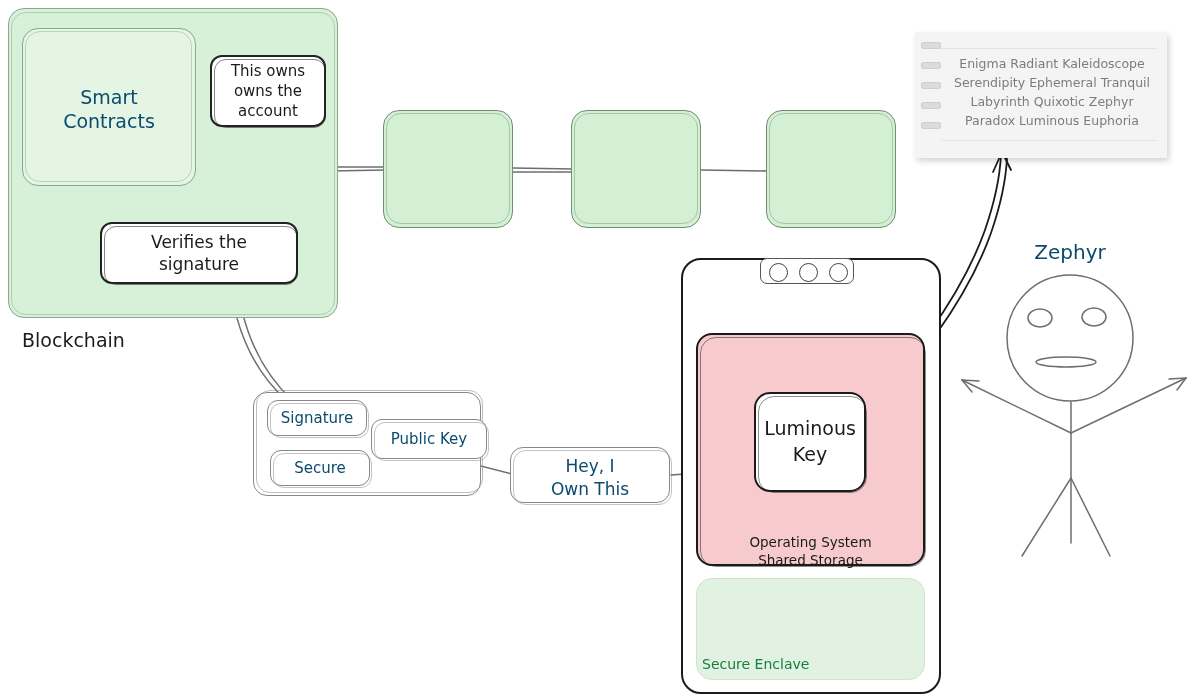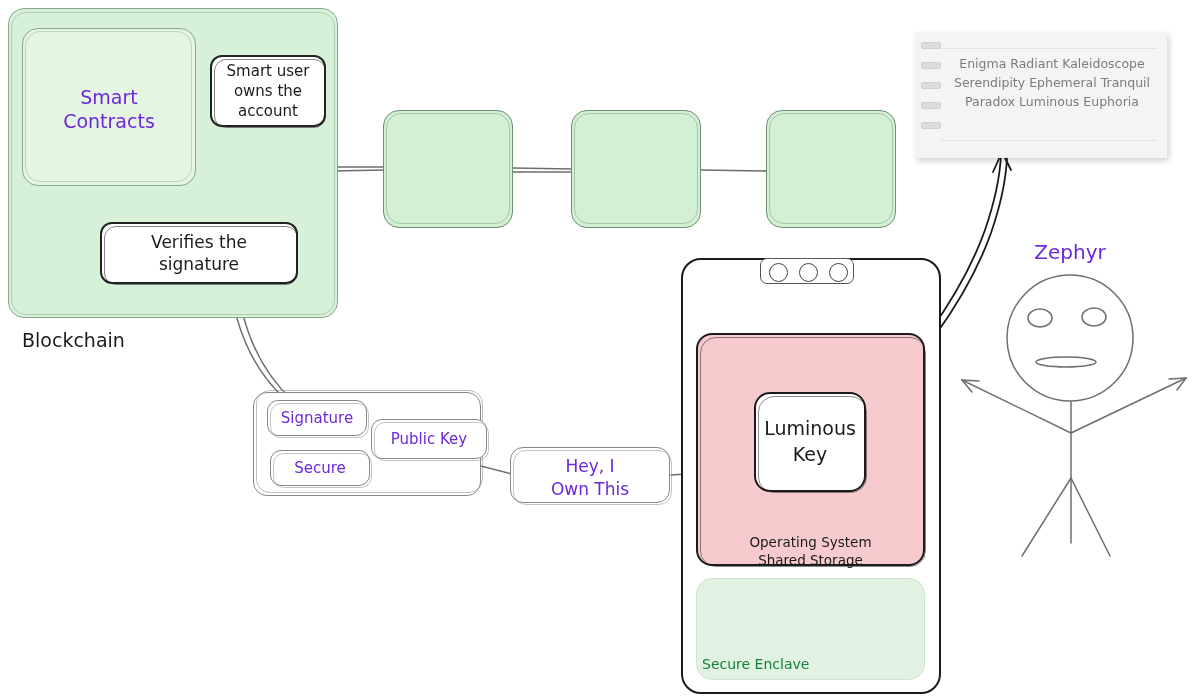--- a/index.html
+++ b/index.html
@@ -9,21 +9,21 @@
   }
   #canvas{position:absolute;left:0;top:0;width:1200px;height:698px;}
   .layer{position:absolute;left:0;top:0;width:1200px;height:698px;}
   svg.layer{pointer-events:none;}
 
   
   .hand{font-family:"DejaVu Sans","Liberation Sans",sans-serif;}
   .lbl{position:absolute;white-space:pre;line-height:1.25;text-align:center;}
 
   .t-dark{color:#1b1b1b;}
-  .t-gray{color:#6d28d9;}
+  .t-gray{color:#0c4a6e;}
   .t-faint{color:#15803d;}
 
   
   .box{position:absolute;box-sizing:border-box;}
 
   .blockchain-outer{
     left:8px;top:8px;width:330px;height:310px;
     background:#d7f0d8;border:1.6px solid #8aa98c;border-radius:16px;
   }
   .blockchain-outer .dbl{
@@ -204,21 +204,21 @@
   </div>
   <div class="box chain-block" id="chain-2">
     <span class="dbl"></span>
   </div>
   <div class="box chain-block" id="chain-3">
     <span class="dbl"></span>
   </div>
 
   <div class="box callout" id="callout-owns">
     <span class="dbl"></span>
-    <span class="hand t-dark" style="font-size:15px;line-height:1.35;text-align:center;white-space:pre;">Smart user
+    <span class="hand t-dark" style="font-size:15px;line-height:1.35;text-align:center;white-space:pre;">This owns
 owns the
 account</span>
   </div>
 
   <div class="box callout" id="callout-verifies">
     <span class="dbl"></span>
     <span class="hand t-dark" style="font-size:17px;line-height:1.3;text-align:center;white-space:pre;">Verifies the
 signature</span>
   </div>
 
@@ -271,20 +271,21 @@
     <span class="paper-line" style="top:16px;"></span>
     <span class="paper-line" style="top:108px;"></span>
     <span class="spiral" style="top:10px;"></span>
     <span class="spiral" style="top:30px;"></span>
     <span class="spiral" style="top:50px;"></span>
     <span class="spiral" style="top:70px;"></span>
     <span class="spiral" style="top:90px;"></span>
     <div class="sticky-lines">
       <div>Enigma Radiant Kaleidoscope</div>
       <div>Serendipity Ephemeral Tranquil</div>
+      <div>Labyrinth Quixotic Zephyr</div>
       <div>Paradox Luminous Euphoria</div>
     </div>
   </div>
 
   <div class="lbl hand t-gray" style="left:1000px;top:240px;width:140px;font-size:20px;">Zephyr</div>
 
   <svg class="layer" viewBox="0 0 1200 698" xmlns="http://www.w3.org/2000/svg">
     <g fill="none" stroke="#6e6e6e" stroke-width="1.5" stroke-linecap="round">
       <circle cx="1070" cy="338" r="63"></circle>
       <ellipse cx="1040" cy="318" rx="12" ry="9"></ellipse>

